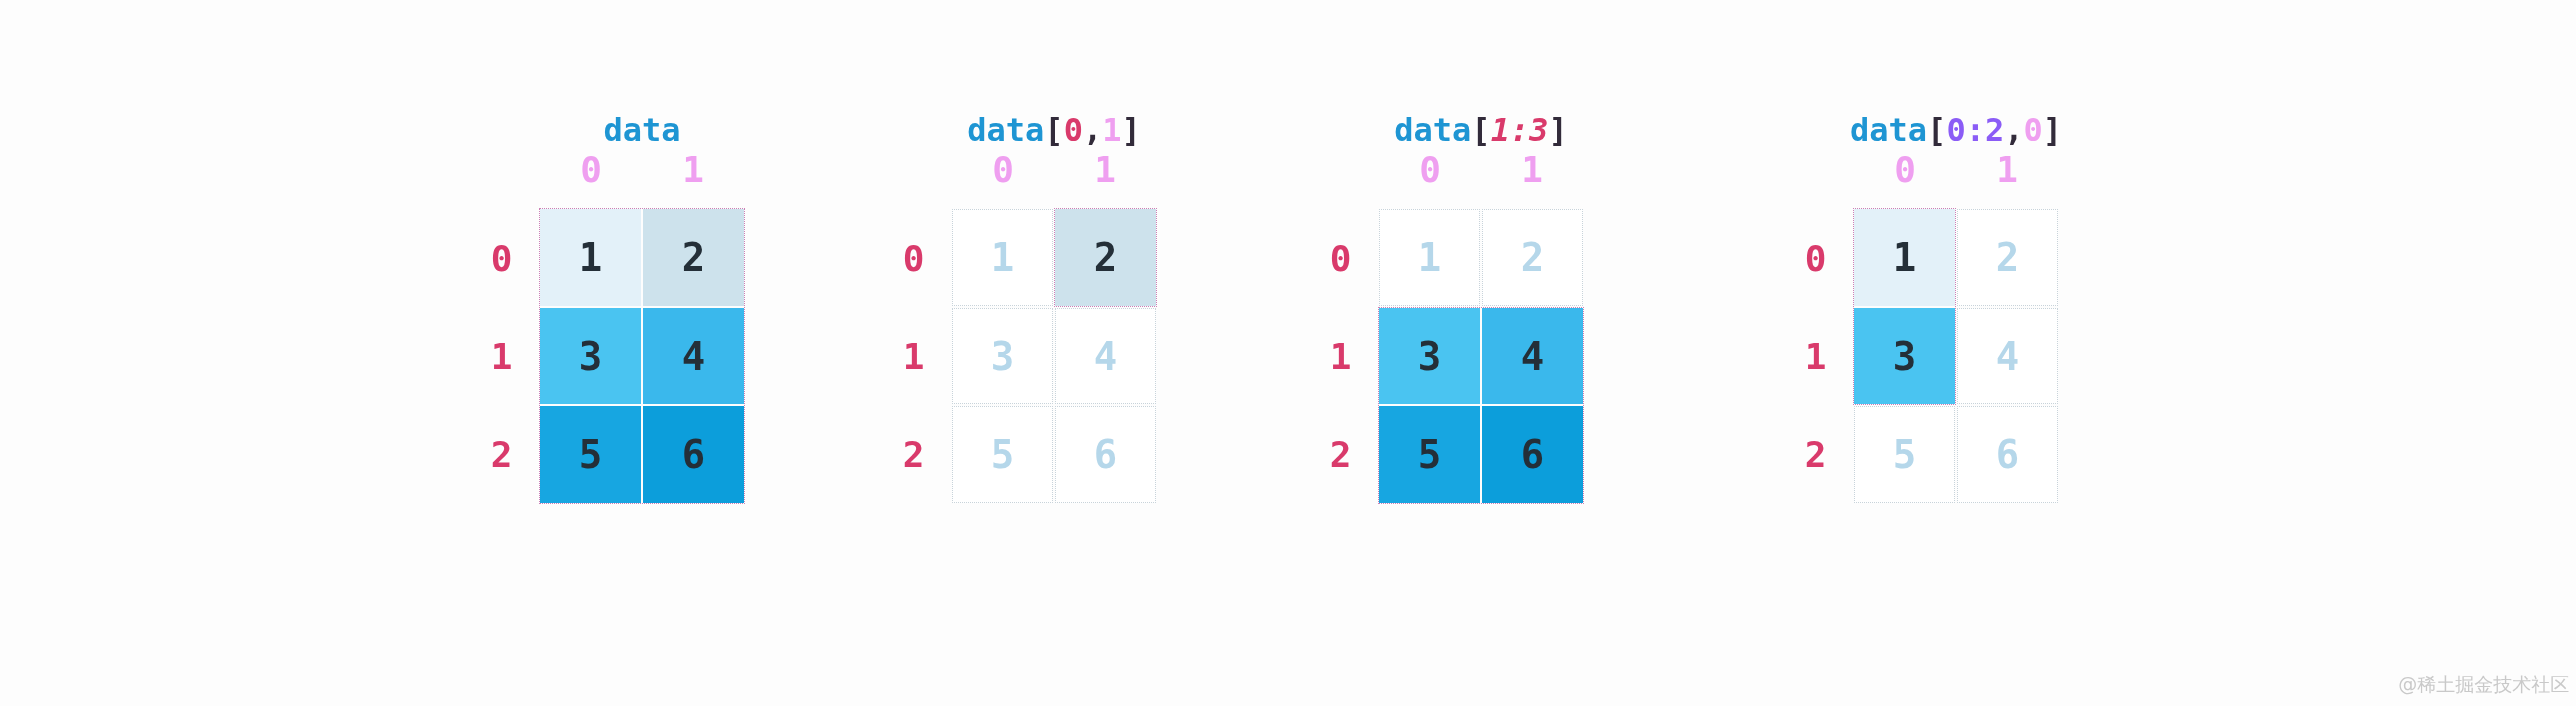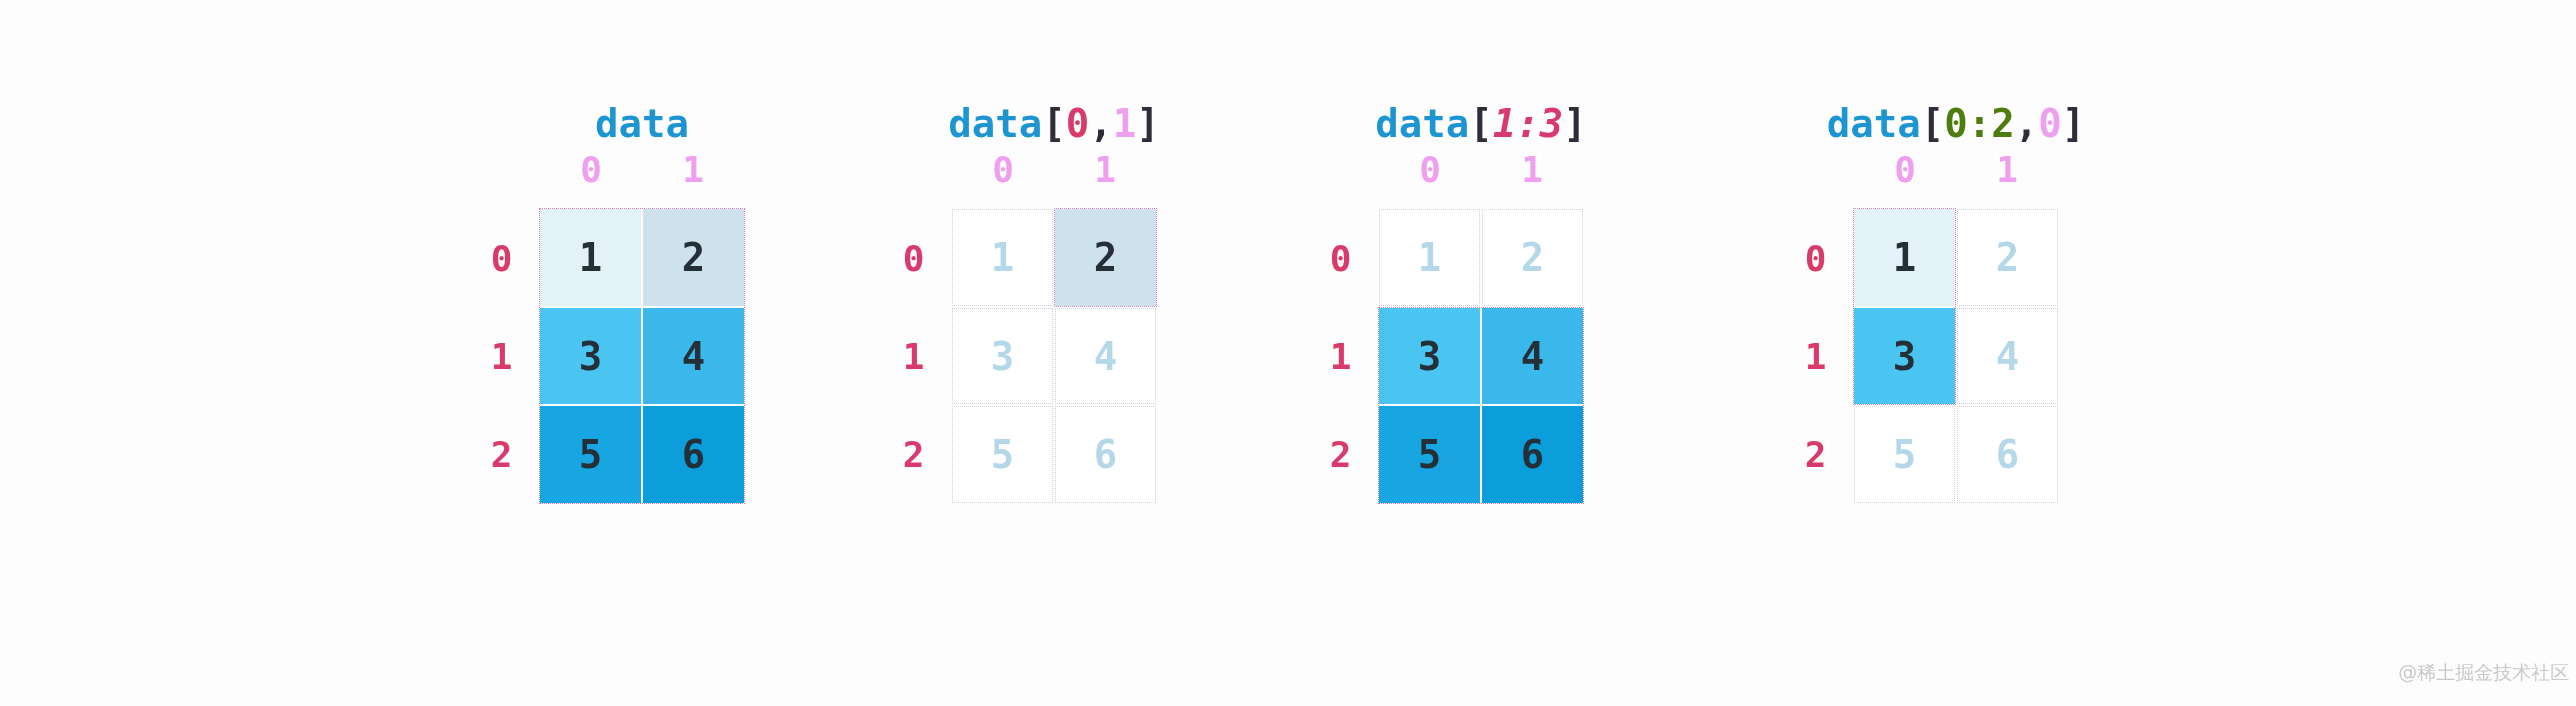--- a/index.html
+++ b/index.html
@@ -11,22 +11,22 @@
     font-family:"DejaVu Sans Mono","Liberation Mono",monospace;
     font-weight:bold;
   }
   .panel{position:absolute;top:101px;width:281px;}
   .panel:nth-child(1){left:463px;}
   .panel:nth-child(2){left:875px;}
   .panel:nth-child(3){left:1302px;}
   .panel:nth-child(4){left:1777px;}
   .p-title{
     margin-left:77px;width:204px;height:48px;
-    display:flex;align-items:flex-start;justify-content:center;
-    font-size:39px;white-space:nowrap;letter-spacing:0;
+    display:flex;align-items:flex-end;justify-content:center;
+    font-size:32px;white-space:nowrap;letter-spacing:0;
   }
   .p-cols{
     margin-left:77px;width:204px;height:36px;
     display:grid;grid-template-columns:1fr 1fr;
     align-items:center;text-align:center;font-size:36px;
   }
   .p-body{display:flex;margin-top:24px;}
   .p-rows{
     width:77px;height:294px;
     display:grid;grid-template-rows:repeat(3,1fr);
@@ -44,21 +44,21 @@
   .cell.empty{
     background:var(--empty-bg,#ffffff);
     border:0.9px dotted var(--empty-border,#c8d3da);
   }
   .region{
     position:absolute;
     border:0.9px dotted var(--region-border,#cc7fb5);
     pointer-events:none;
   }
   .watermark{
-    position:absolute;right:6.8px;bottom:20px;
+    position:absolute;right:6.8px;bottom:8px;
     font-size:19px;font-weight:normal;
     font-family:"DejaVu Sans","Liberation Sans",sans-serif;
   }
 </style>
 </head>
 <body>
 
 <div class="canvas">
   <div id="panels">
       <div class="panel">
@@ -141,21 +141,21 @@
             <div class="cell" style="background: rgb(23, 166, 225); color: rgb(36, 47, 56);">5</div>
             <div class="cell" style="background: rgb(12, 158, 219); color: rgb(36, 47, 56);">6</div>
             <div class="region" style="left: -0.9px; top: 98px; width: 204px; height: 195px;"></div>
           </div>
         </div>
       </div>
       <div class="panel">
         <div class="p-title">
           <span style="color: rgb(30, 149, 211);">data</span>
           <span style="color: rgb(50, 43, 58);">[</span>
-          <span style="color: #4d7c0f;">0:2</span>
+          <span style="color: #8b5cf6;">0:2</span>
           <span style="color: rgb(50, 43, 58);">,</span>
           <span style="color: rgb(239, 159, 240);">0</span>
           <span style="color: rgb(50, 43, 58);">]</span>
         </div>
         <div class="p-cols" style="color: rgb(239, 159, 240);">
           <span>0</span>
           <span>1</span>
         </div>
         <div class="p-body">
           <div class="p-rows" style="color: rgb(217, 58, 107);">

